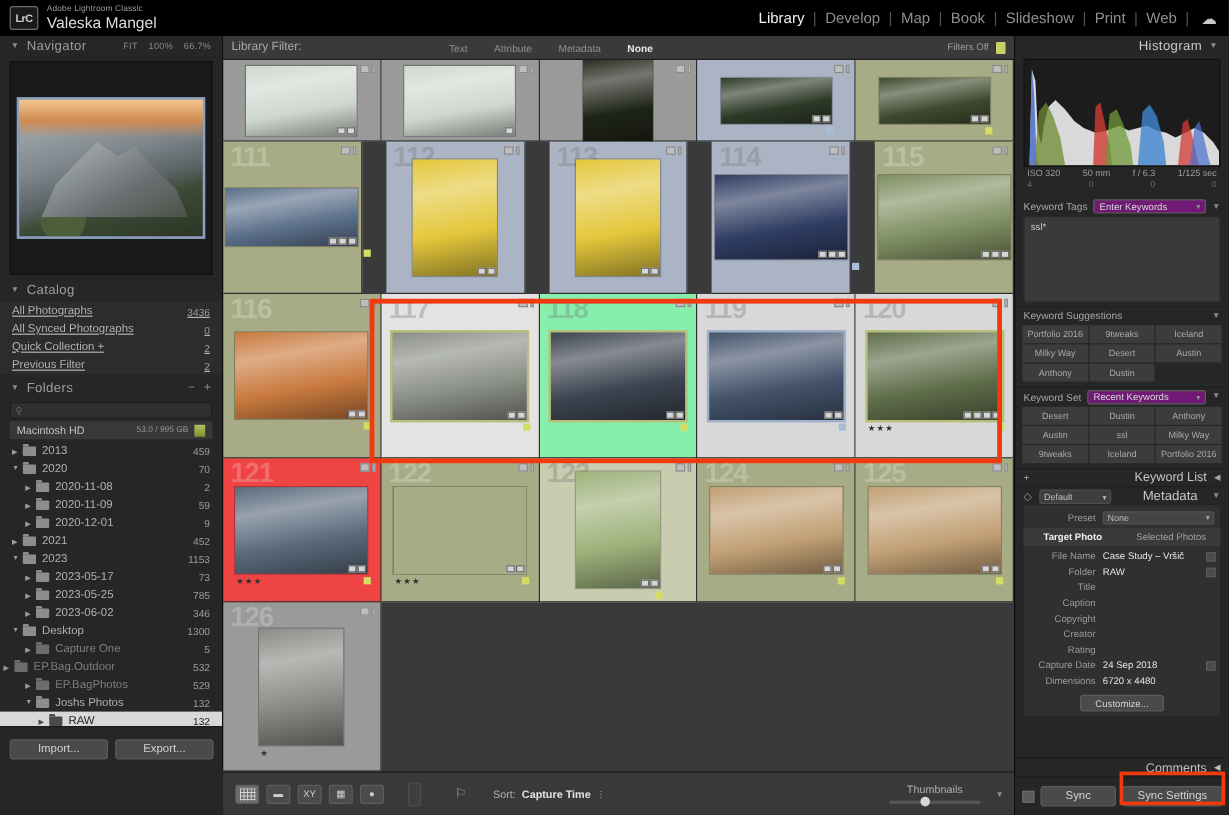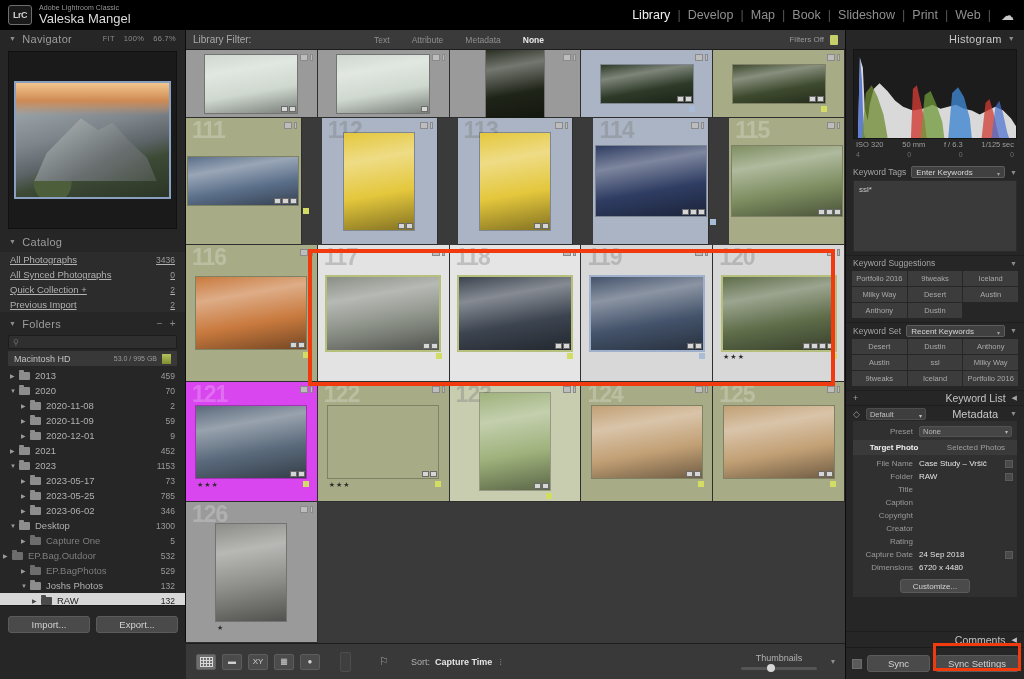--- a/index.html
+++ b/index.html
@@ -202,22 +202,22 @@
   #histcanvas { position:absolute; left:0; top:0; width:100%; height:100%; }
   #hist-exif {
     display:flex; justify-content:space-between; padding:0 10px; margin-top:1px;
     font-size:7.5px; color:#9d9d9d;
   }
   #hist-counts { display:flex; justify-content:space-between; padding:0 10px; margin-top:2px;
     font-size:7px; color:#6f6f6f; }
 
   .kw-head { display:flex; align-items:center; height:16px; padding:0 7px; gap:5px; font-size:8.5px; color:#a5a5a5; }
   .kw-field {
-    flex:1; height:12px; background:#404040; border:1px solid #5c5c5c; border-radius:2px;
-    display:flex; align-items:flex-end; padding:0 4px; font-size:8px; color:#d6d6d6;
+    flex:1; height:12px; background:#701a75; border:1px solid #5c5c5c; border-radius:2px;
+    display:flex; align-items:center; padding:0 4px; font-size:8px; color:#d6d6d6;
   }
   .kw-field .caret { margin-left:auto; font-size:6px; color:#9d9d9d; }
   #kw-textarea {
     margin:0 7px; height:72px; background:#3a3a3a; border:1px solid #2b2b2b;
     padding:4px 5px; font-size:8px; color:#c9c9c9;
   }
   .sec-head {
     display:flex; align-items:center; height:15px; padding:0 7px; font-size:8.5px; color:#a5a5a5;
     border-top:1px solid #1e1e1e; margin-top:3px;
   }
@@ -322,21 +322,21 @@
       </div>
       <div class="cat-row">
         <span>All Synced Photographs</span>
         <span class="cnt">0</span>
       </div>
       <div class="cat-row">
         <span>Quick Collection  +</span>
         <span class="cnt">2</span>
       </div>
       <div class="cat-row">
-        <span>Previous Import</span>
+        <span>Previous Filter</span>
         <span class="cnt">2</span>
       </div>
     </div>
 
     <div class="panel-head" style="margin-top:3px;">
       <span class="tri">▼</span>
       <span>Folders</span>
       <span class="plusminus">
         <span>−</span>
         <span>+</span>
@@ -636,21 +636,21 @@
               <span class="badge slim"></span>
             </div>
             <div class="thumb kw" style="width: 112px; height: 73px; background: linear-gradient(170deg, rgb(138, 143, 134) 0%, rgba(255, 255, 255, 0.38) 28%, rgb(138, 143, 134) 62%, rgba(0, 0, 0, 0.42) 100%), rgb(138, 143, 134);">
               <div class="icons">
                 <span class="ic"></span>
                 <span class="ic"></span>
               </div>
             </div>
             <span class="colorchip" style="background: rgb(212, 221, 99); left: 117.9px; top: calc(50% + 39.5px);"></span>
           </div>
-          <div class="cell selected" style="background: #e5e5e5; height: 100%;">
+          <div class="cell selected" style="background: #86efac; height: 100%;">
             <div class="idx">118</div>
             <div class="badges">
               <span class="badge"></span>
               <span class="badge slim"></span>
             </div>
             <div class="thumb kw" style="width: 112px; height: 73px; background: linear-gradient(170deg, rgb(60, 68, 80) 0%, rgba(255, 255, 255, 0.38) 28%, rgb(60, 68, 80) 62%, rgba(0, 0, 0, 0.42) 100%), rgb(60, 68, 80);">
               <div class="icons">
                 <span class="ic"></span>
                 <span class="ic"></span>
               </div>
@@ -683,21 +683,21 @@
                 <span class="ic"></span>
                 <span class="ic"></span>
                 <span class="ic"></span>
               </div>
             </div>
             <span class="colorchip" style="background: rgb(212, 221, 99); left: 117.9px; top: calc(50% + 39.5px);"></span>
             <span class="stars" style="left: 9.9px; top: calc(50% + 39.5px);">★★★</span>
           </div>
         </div>
         <div class="grid-row" style="height: 120px;">
-          <div class="cell" style="background: #d946ef; height: 100%;">
+          <div class="cell" style="background: #ef4444; height: 100%;">
             <div class="idx">121</div>
             <div class="badges">
               <span class="badge"></span>
               <span class="badge slim"></span>
             </div>
             <div class="thumb" style="width: 110px; height: 72px; background: linear-gradient(170deg, rgb(90, 106, 124) 0%, rgba(255, 255, 255, 0.38) 28%, rgb(90, 106, 124) 62%, rgba(0, 0, 0, 0.42) 100%), rgb(90, 106, 124);">
               <div class="icons">
                 <span class="ic"></span>
                 <span class="ic"></span>
               </div>

